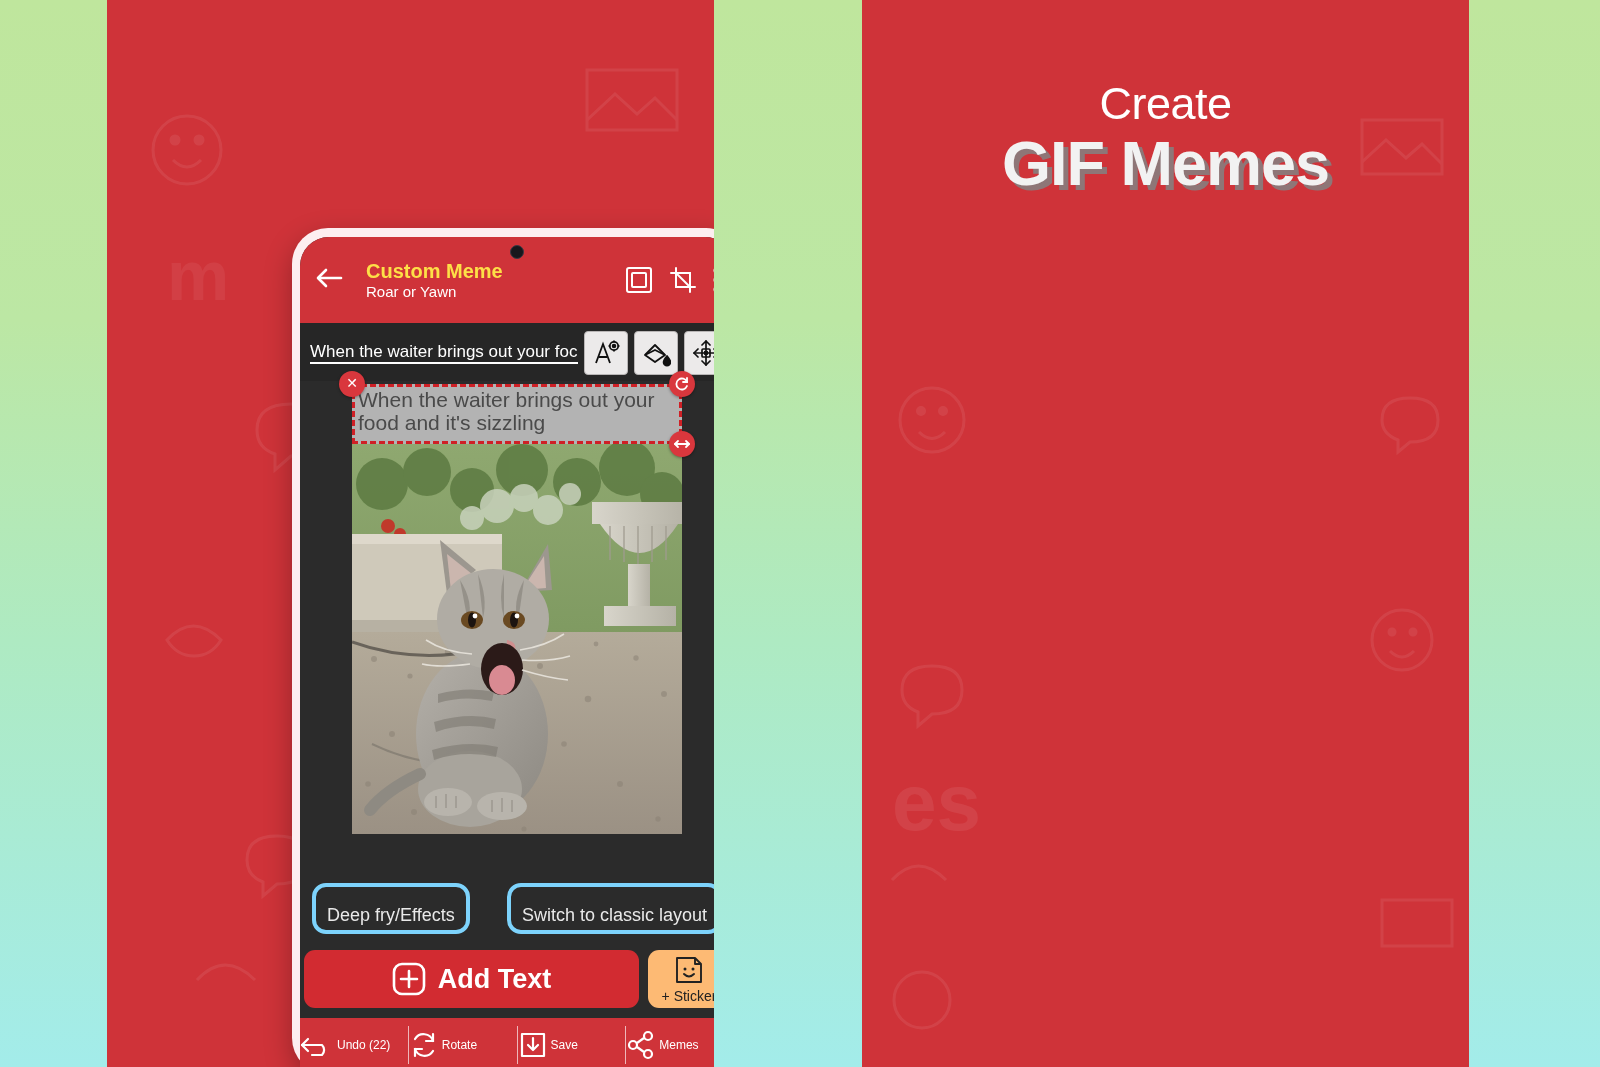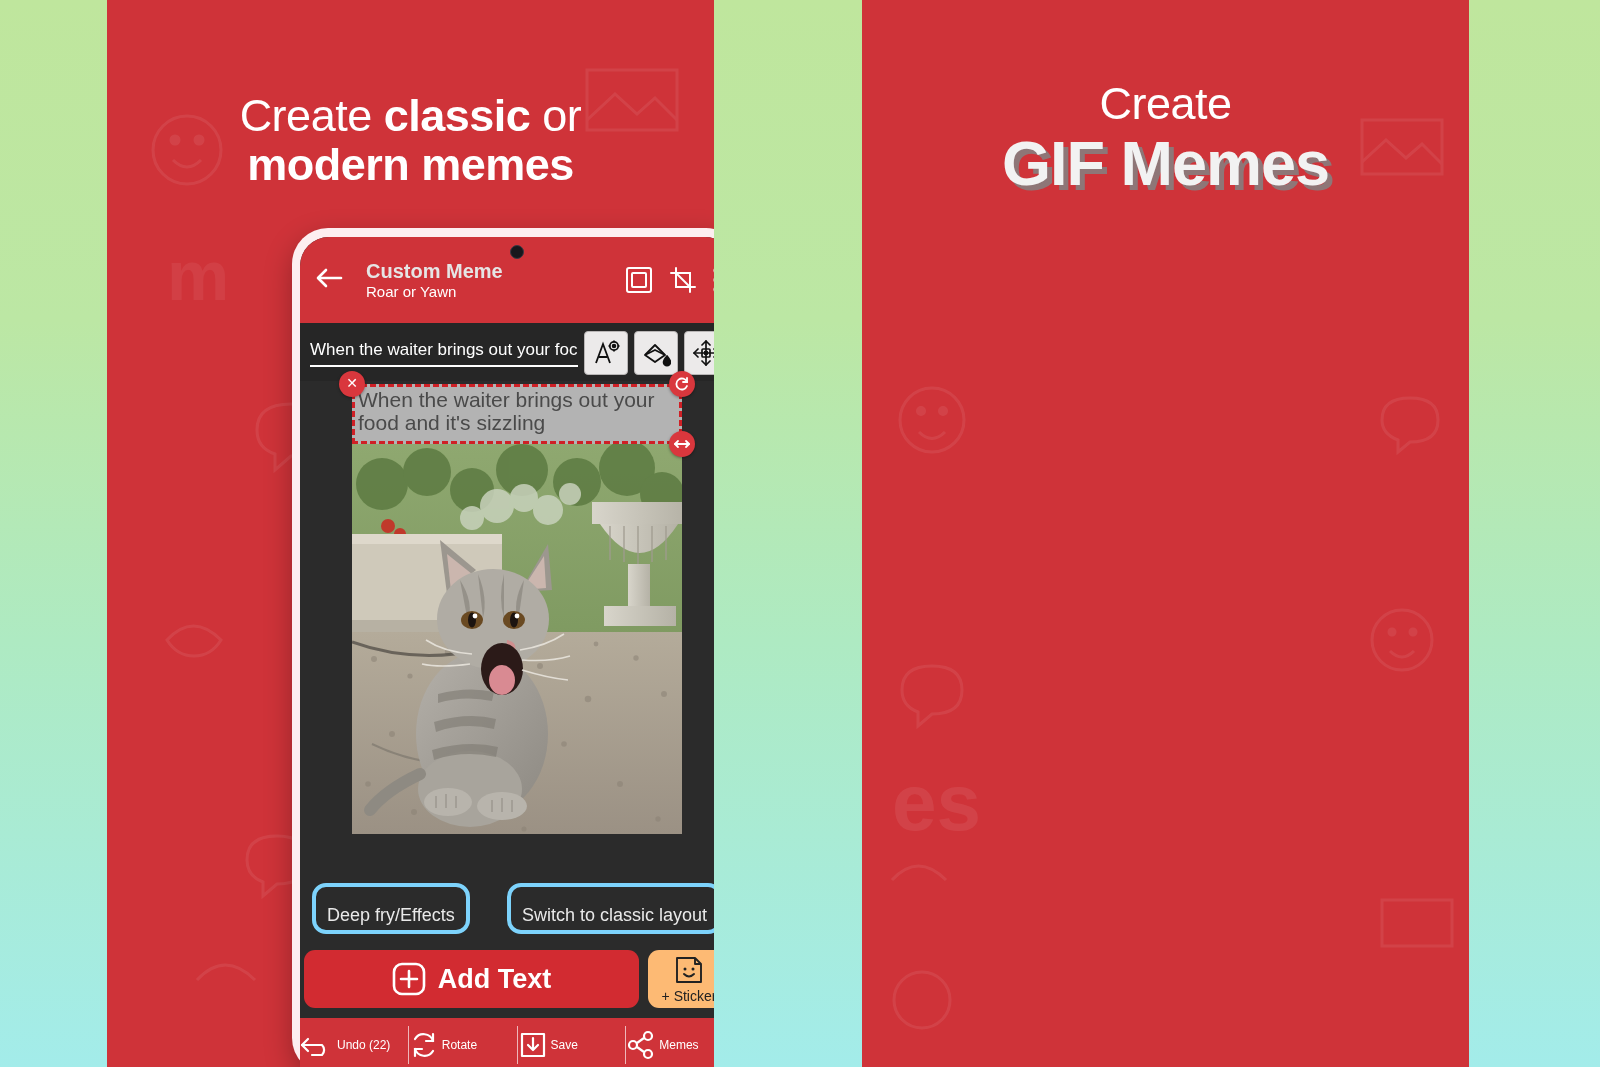--- a/index.html
+++ b/index.html
@@ -61,34 +61,34 @@
     background:#cf3339;
     display:flex; align-items:center; padding:0 14px;
   }
   .camera {
     position:absolute; left:50%; top:8px; transform:translateX(-50%);
     width:14px; height:14px; border-radius:50%;
     background:#17171c; border:1px solid #3a3a44;
   }
   .back-arrow { width:34px; flex:0 0 34px; color:#fff; }
   .titlebox { flex:1; padding-left:18px; }
-  .titlebox .t1 { color:#e5e5e5; font-size:20px; font-weight:700; line-height:1.15; }
+  .titlebox .t1 { color:#fde047; font-size:20px; font-weight:700; line-height:1.15; }
   .titlebox .t2 { color:#fff; font-size:15px; font-weight:400; line-height:1.2; }
   .bar-icons { display:flex; align-items:center; gap:16px; }
   .bar-icons .ic { color:#fff; display:flex; }
 
   
   .inputrow {
     position:relative; background:#262626;
     display:flex; align-items:center; padding:8px 6px 6px 10px; gap:6px;
   }
   .txtfield { flex:1; min-width:0; }
   .txtfield .val {
     color:#fff; font-size:17px; white-space:nowrap;
-    overflow:hidden; padding-bottom:5px;
+    overflow:hidden; 
   }
   .txtfield .underline { height:2px; background:#fff; }
   .iconbtn {
     width:44px; height:44px; flex:0 0 44px;
     background:#eceaea; border:1px solid #b9b6b6; border-radius:4px;
     display:flex; align-items:center; justify-content:center;
   }
 
   
   .canvas { position:relative; background:#2b2b2b; flex:1; }
@@ -184,26 +184,20 @@
       <circle cx="540" cy="900" r="32"></circle>
         <circle cx="529" cy="891" r="3.5" fill="#fff"></circle>
         <circle cx="552" cy="891" r="3.5" fill="#fff"></circle>
       <path d="M527 912 q13 13 26 0"></path>
       <path d="M90 980 q28 -30 58 0"></path>
       <text x="470" y="800" font-family="Liberation Sans" font-size="86" font-weight="700" fill="#fff" stroke="none">es</text>
       <text x="60" y="300" font-family="Liberation Sans" font-size="70" font-weight="700" fill="#fff" stroke="none" opacity=".8">m</text>
     </svg>
   </div>
 
-  <div class="headline hl-left">
-    <div class="l1">
-      <span>Create </span><b>classic</b><span> or</span>
-    </div>
-    <div class="l2">modern memes</div>
-  </div>
 
   <div class="phone phone-left">
 
     <div class="phone-inner">
 
       <div class="appbar">
         <div class="camera"></div>
         <div class="back-arrow">
           <svg width="30" height="24" viewBox="0 0 30 24" fill="none" stroke="#fff" stroke-width="2.6" stroke-linecap="round" stroke-linejoin="round">
             <path d="M27 12 H5"></path>

